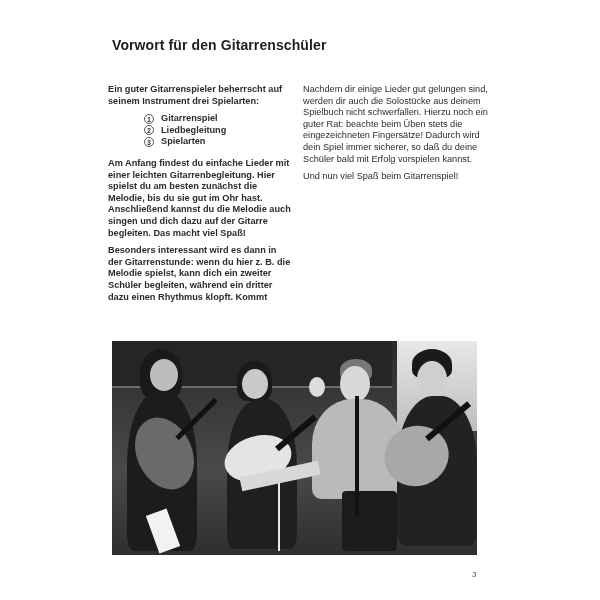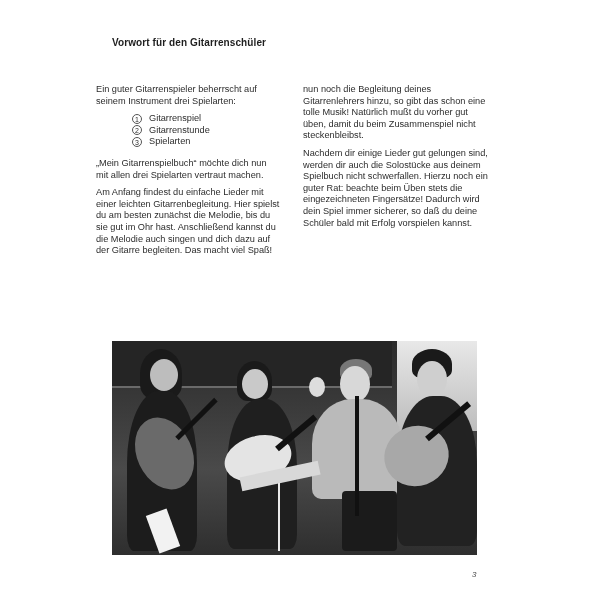--- a/index.html
+++ b/index.html
@@ -1,20 +1,20 @@
 <!DOCTYPE html>
 <html><head>
 <meta charset="utf-8">
 <style>
   html, body { margin:0; padding:0; }
   body { width:600px; height:600px; background:#ffffff; position:relative; overflow:hidden;
          font-family:"Liberation Sans", sans-serif; color:#2a2a2a; }
-  .title { position:absolute; left:112px; top:37px; font-size:10px; font-weight:bold; letter-spacing:0.1px; color:#1e1e1e; }
+  .title { position:absolute; left:112px; top:37px; font-size:14px; font-weight:bold; letter-spacing:0.1px; color:#1e1e1e; }
   .col { position:absolute; top:84px; width:185px; font-size:9.2px; line-height:11.6px; color:#2c2c2c; }
-  .col.left { left:96px; }
+  .col.left { left:108px;font-weight:bold; }
   .col.right { left:303px; }
   .col p { margin:0 0 6px 0; }
   .list { margin:6px 0 10px 36px; padding:0; list-style:none; }
   .list li { height:11.6px; }
   .list .num { display:inline-block; width:10px; height:10px; border:1px solid #555; border-radius:50%;
                font-size:7px; line-height:10px; text-align:center; margin-right:7px; vertical-align:middle; box-sizing:border-box;}
   .photo { position:absolute; left:112px; top:341px; width:365px; height:214px; overflow:hidden;
            background:linear-gradient(180deg,#2b2b2b 0%,#3a3a3a 30%,#4a4a4a 60%,#2e2e2e 100%); }
   .photo .board { position:absolute; left:0; top:0; width:280px; height:45px; background:#252525; border-bottom:2px solid #6a6a6a; }
   .photo .window { position:absolute; right:0; top:0; width:80px; height:90px; background:linear-gradient(180deg,#e8e8e8,#bdbdbd); }
@@ -28,30 +28,30 @@
 </style>
 </head>
 <body>
 
 <div class="title">Vorwort für den Gitarrenschüler</div>
 
 <div class="col left">
   <p>Ein guter Gitarrenspieler beherrscht auf seinem Instrument drei Spielarten:</p>
   <ul class="list">
     <li><span class="num">1</span><span>Gitarrenspiel</span></li>
-    <li><span class="num">2</span><span>Gitarrenstunde</span></li>
+    <li><span class="num">2</span><span>Liedbegleitung</span></li>
     <li><span class="num">3</span><span>Spielarten</span></li>
   </ul>
-  <p>„Mein Gitarrenspielbuch“ möchte dich nun mit allen drei Spielarten vertraut machen.</p>
   <p>Am Anfang findest du einfache Lieder mit einer leichten Gitarrenbegleitung. Hier spielst du am besten zunächst die Melodie, bis du sie gut im Ohr hast. Anschließend kannst du die Melodie auch singen und dich dazu auf der Gitarre begleiten. Das macht viel Spaß!</p>
+  <p>Besonders interessant wird es dann in der Gitarrenstunde: wenn du hier z. B. die Melodie spielst, kann dich ein zweiter Schüler begleiten, während ein dritter dazu einen Rhythmus klopft. Kommt</p>
 </div>
 
 <div class="col right">
-  <p>nun noch die Begleitung deines Gitarrenlehrers hinzu, so gibt das schon eine tolle Musik! Natürlich mußt du vorher gut üben, damit du beim Zusammenspiel nicht steckenbleibst.</p>
   <p>Nachdem dir einige Lieder gut gelungen sind, werden dir auch die Solostücke aus deinem Spielbuch nicht schwerfallen. Hierzu noch ein guter Rat: beachte beim Üben stets die eingezeichneten Fingersätze! Dadurch wird dein Spiel immer sicherer, so daß du deine Schüler bald mit Erfolg vorspielen kannst.</p>
+  <p>Und nun viel Spaß beim Gitarrenspiel!</p>
 </div>
 
 <div class="photo" title="Black-and-white photo of three children playing guitars with a guitar teacher holding a recorder, music stand in front">
   <div class="board"></div>
   <div class="window"></div>
 
   <div class="hair" style="left:28px;top:8px;width:42px;height:50px;"></div>
   <div class="head" style="left:38px;top:18px;width:28px;height:32px;background:#bdbdbd;"></div>
   <div class="person" style="left:15px;top:50px;width:70px;height:160px;background:#1c1c1c;"></div>
   <div class="guitar" style="left:25px;top:75px;width:55px;height:75px;background:#6a6a6a;transform:rotate(-25deg);"></div>

